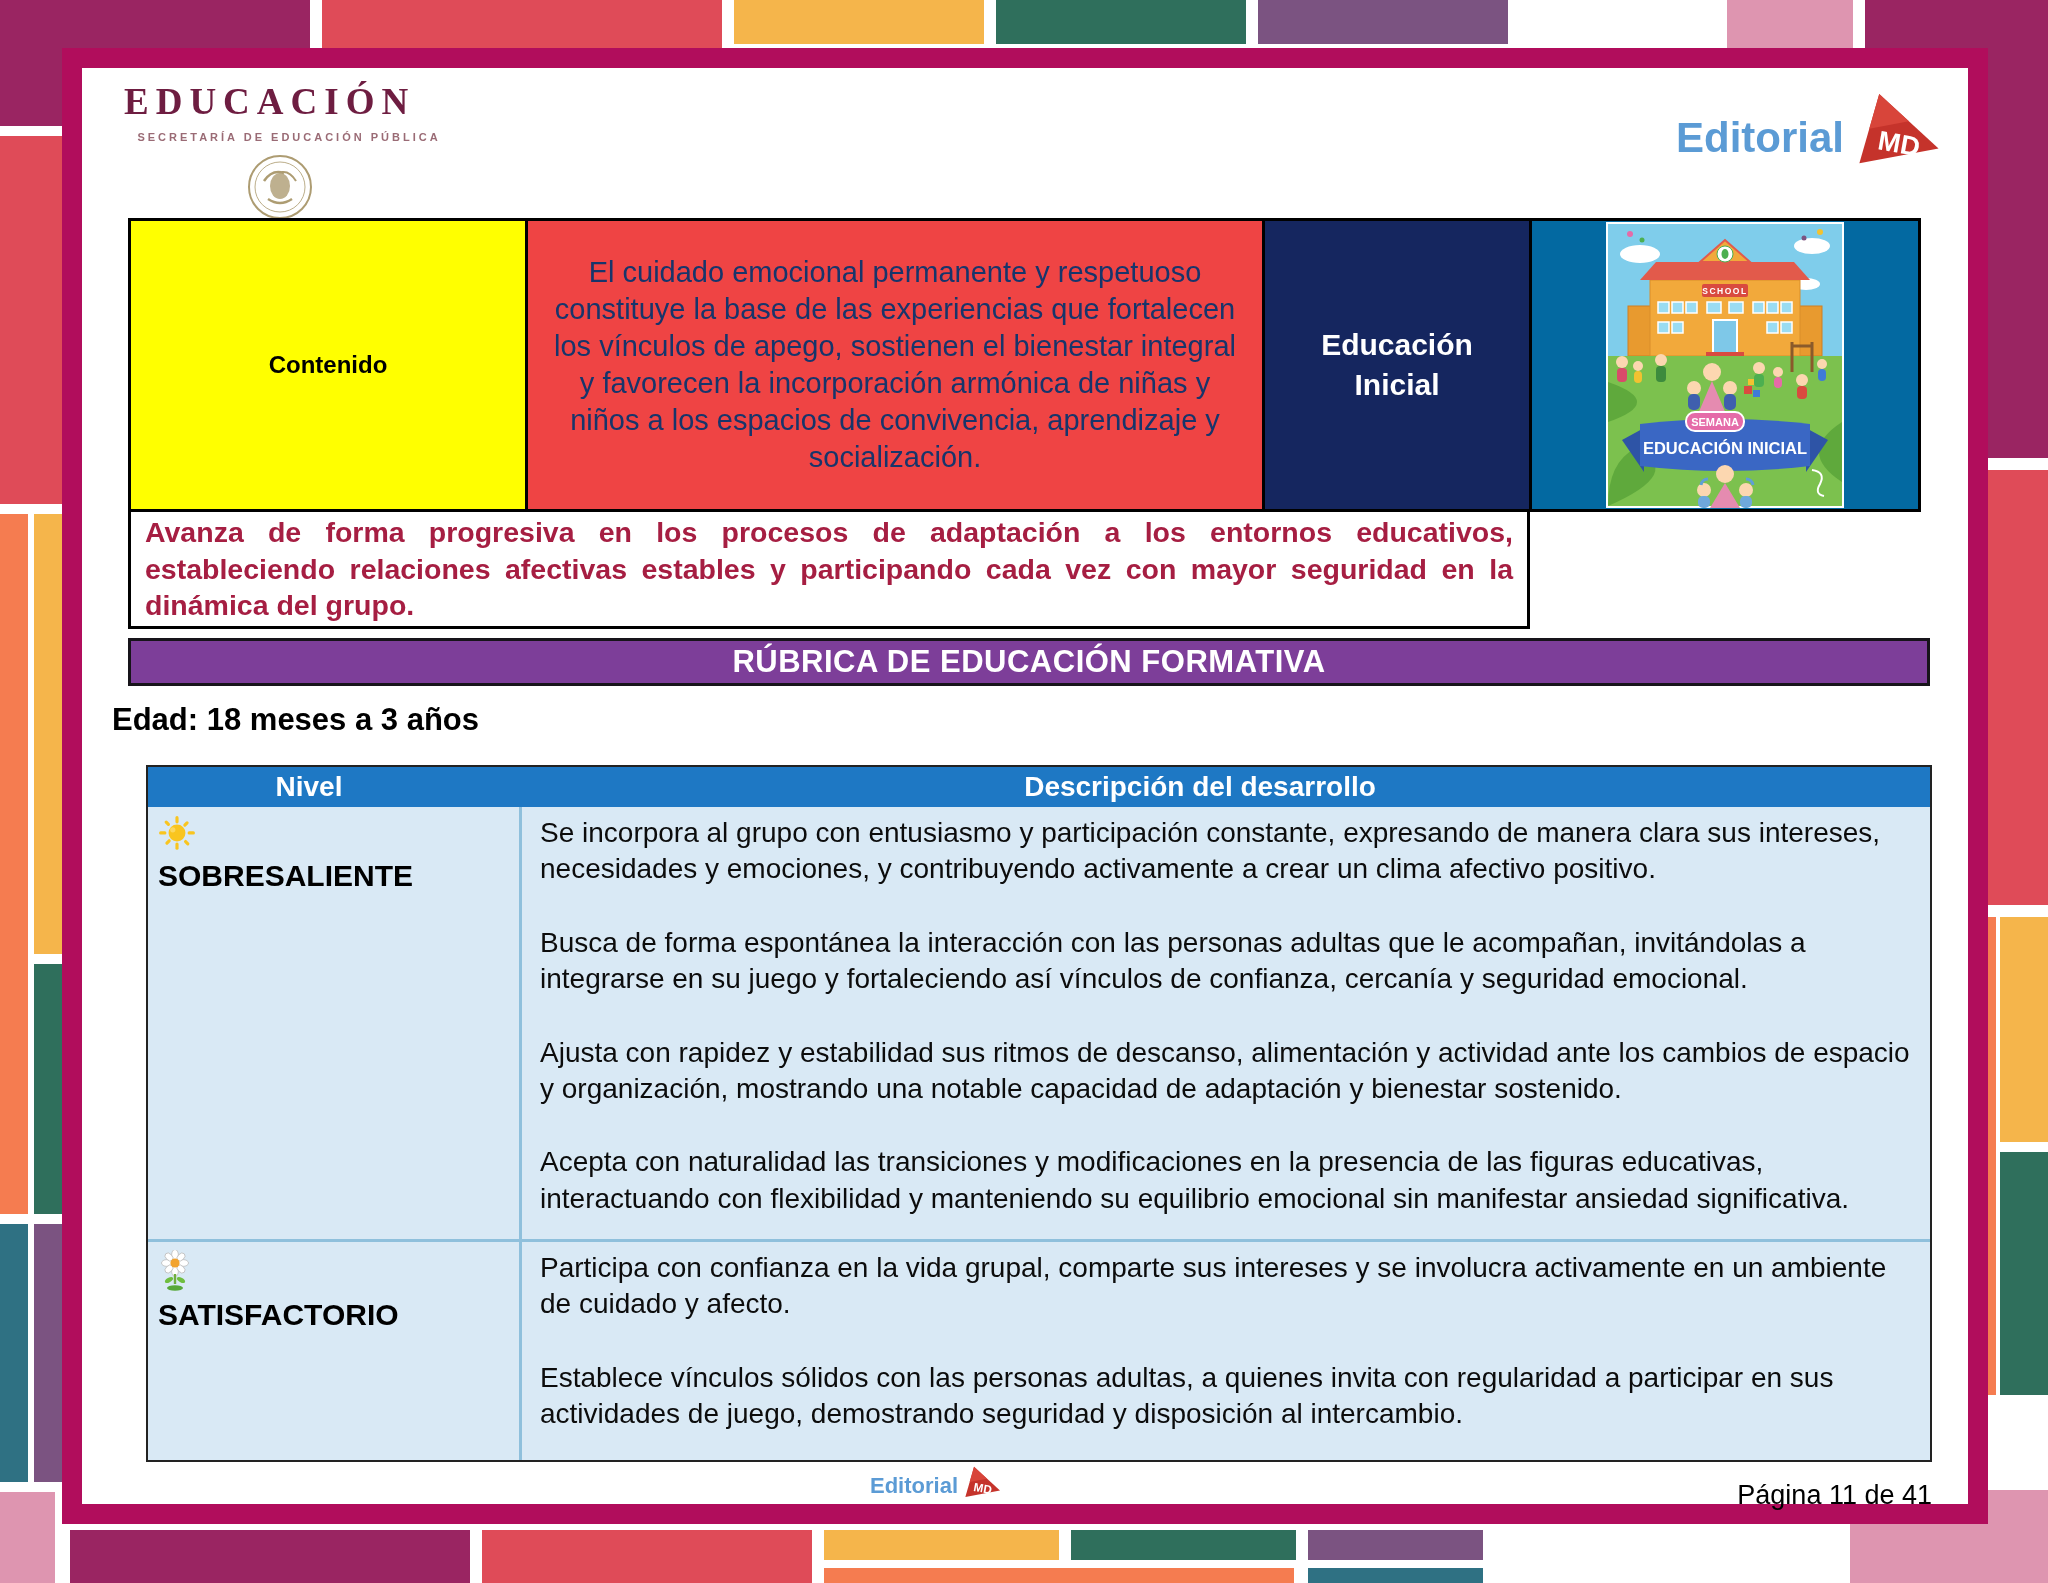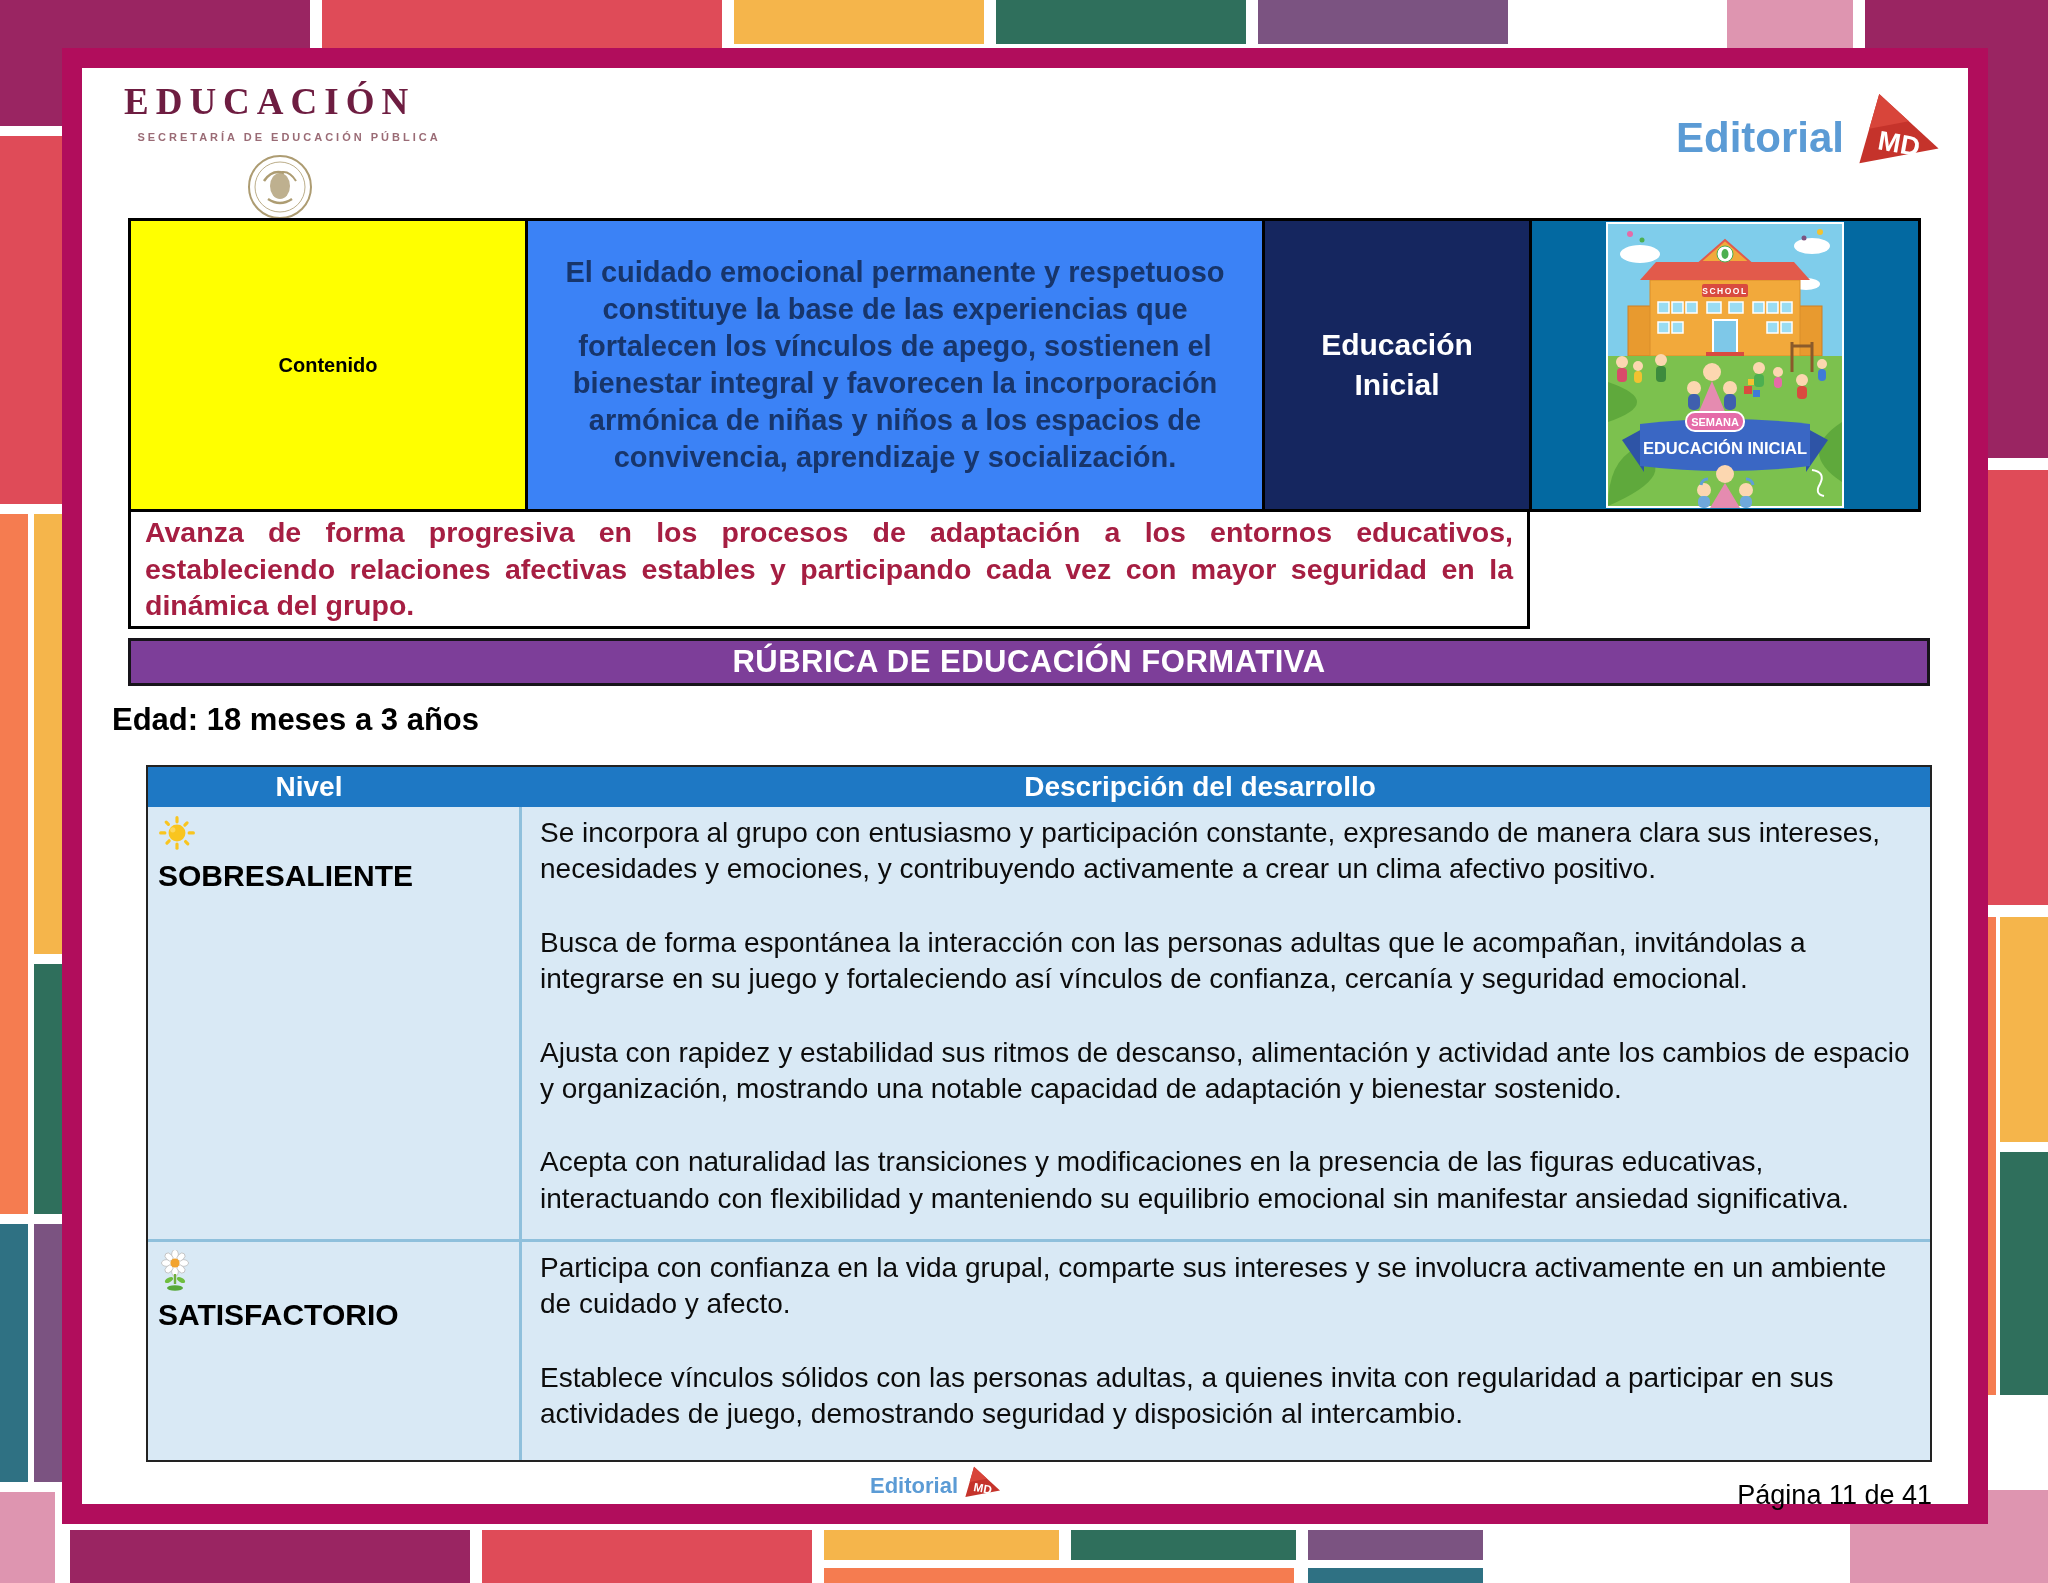--- a/index.html
+++ b/index.html
@@ -23,22 +23,22 @@
   .edlogo-text{font-size:42px;font-weight:bold;color:#5b9bd5;margin-right:10px;}
   .edlogo-sm{position:absolute;left:788px;top:1398px;display:flex;align-items:center;}
   .edlogo-sm .edlogo-text{font-size:22px;margin-right:5px;}
   .pagenum{position:absolute;right:36px;top:1412px;font-size:27px;color:#000000;}
   
   .ctable{position:absolute;left:46px;top:150px;width:1802px;}
   .crow{display:flex;}
   .cell{box-sizing:border-box;border:3px solid #000;display:flex;align-items:center;justify-content:center;}
   .crow .cell + .cell{margin-left:-3px;}
   .crow2{margin-top:-3px;}
-  .cell-contenido{width:400px;height:294px;background:#ffff00;font-size:20px;font-weight:bold;color:#000;}
-  .cell-content{width:740px;height:294px;background:#3b82f6;color:#17356b;font-weight:bold;font-size:29px;text-align:center;line-height:1.28;padding:0 18px;}
+  .cell-contenido{width:400px;height:294px;background:#ffff00;font-size:24px;font-weight:bold;color:#000;}
+  .cell-content{width:740px;height:294px;background:#ef4444;color:#17356b;font-weight:normal;font-size:29px;text-align:center;line-height:1.28;padding:0 18px;}
   .cell-navy{width:270px;height:294px;background:#15265f;color:#fff;font-weight:bold;font-size:30px;text-align:center;line-height:1.35;padding:0 40px;}
   .cell-illus{width:392px;height:294px;background:#0369a1;}
   .cell-pda-label{width:400px;height:120px;background:#266a60;color:#fdfdf3;font-weight:bold;font-size:28px;text-align:center;line-height:1.25;padding:0 30px;}
   .cell-pda-text{width:1402px;height:120px;background:#fff;color:#a61e42;font-weight:bold;font-size:28.5px;line-height:1.28;text-align:justify;padding:4px 14px;align-items:center;}
   .cell-pda-text > div{width:100%;}
   
   .banner{position:absolute;left:46px;top:570px;width:1802px;height:48px;background:#7d3e99;border:3px solid #17141a;box-sizing:border-box;color:#fff;font-weight:bold;font-size:31px;display:flex;align-items:center;justify-content:center;letter-spacing:.5px;}
   .age{position:absolute;left:30px;top:634px;font-size:31px;font-weight:bold;color:#000;}
   
   .rubric{position:absolute;left:64px;top:697px;width:1786px;border:2px solid #222;box-sizing:border-box;background:#d9e9f5;}

